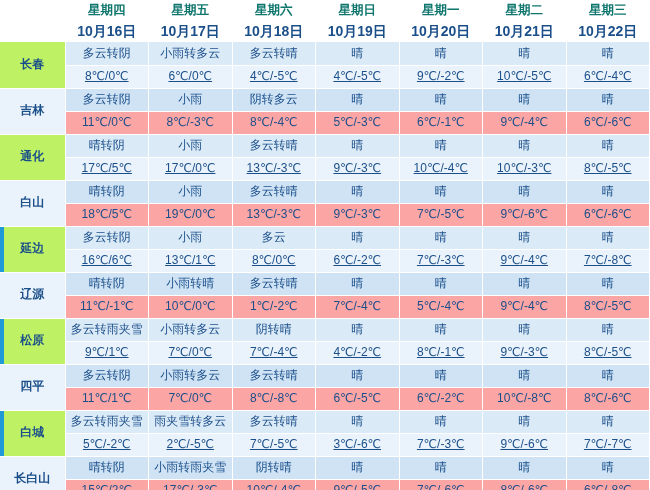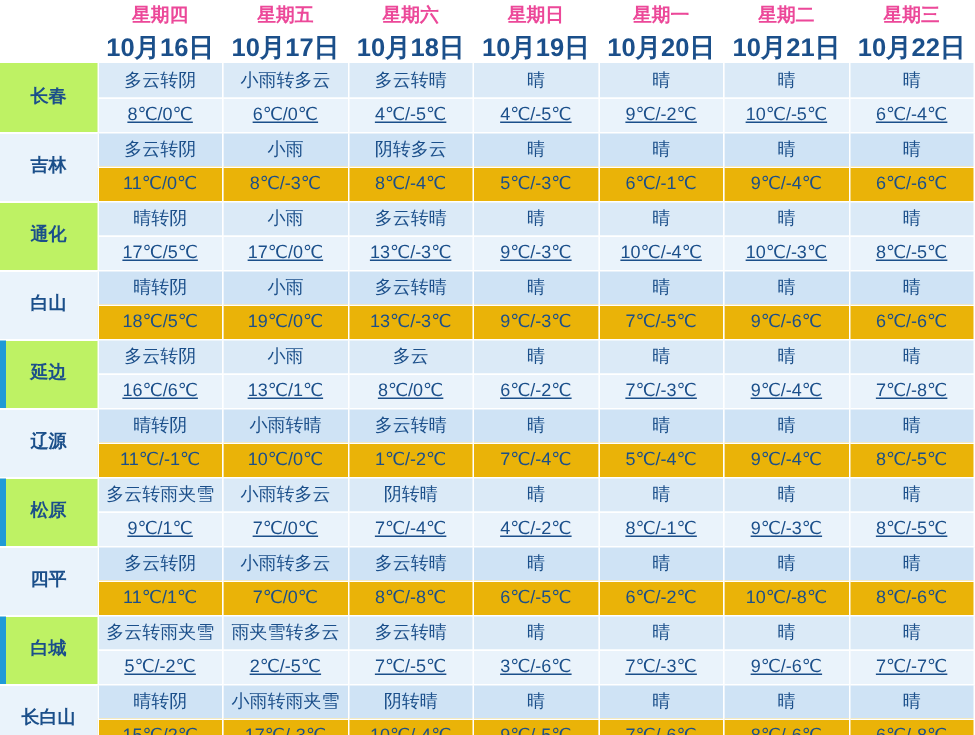--- a/index.html
+++ b/index.html
@@ -30,33 +30,33 @@
     font-size: 12px;
     line-height: 1.1;
     white-space: nowrap;
   }
   col.city { width: 65px; }
   col.day  { width: 83.5px; }
 
   
   tr.header td {
     background: #ffffff;
-    color: #ec4899;
+    color: #0f766e;
     font-size: 12.5px;
     font-weight: bold;
     height: 22px;
     border-right: none;
     border-bottom: none;
   }
   tr.header td.corner { background: #ffffff; }
 
   tr.datesrow td {
     background: #ffffff;
     color: #1b4f8a;
-    font-size: 17px;
+    font-size: 14px;
     font-weight: bold;
     height: 20px;
     border-right: none;
     border-bottom: none;
   }
 
   
   td.cityname {
     font-size: 14px;
     font-weight: bold;
@@ -66,21 +66,21 @@
   }
   td.cityname.alt { background: #eaf3fb; }
 
   
   td.cond { font-size: 12px; height: 23px; }
   td.temp { font-size: 12px; height: 23px; }
 
   .bg-a { background: #dbeaf7; }
   .bg-b { background: #eaf3fb; text-decoration: underline; }
   .bg-c { background: #cfe3f5; }
-  .bg-d { background: #eab308; }
+  .bg-d { background: #fca5a5; }
 
   
   .accent-wrap { position: relative; }
   .accent {
     position: absolute;
     left: 0; top: 0;
     width: 4px; height: 100%;
     background: #1f9ad6;
   }
 </style>

